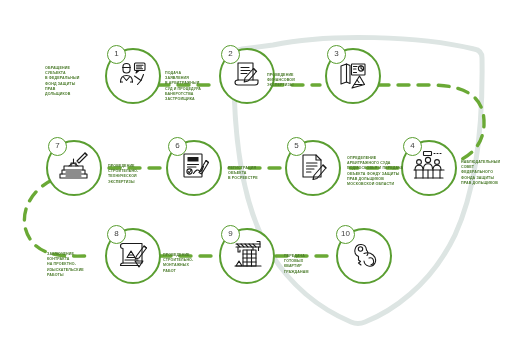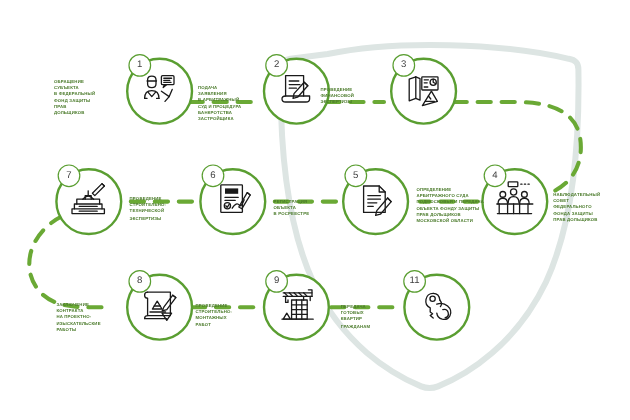--- a/index.html
+++ b/index.html
@@ -286,21 +286,21 @@
       </svg>
     </div>
     <div class="label r" style="left:-56px;top:25px;width:54px;">ПРОВЕДЕНИЕ
 СТРОИТЕЛЬНО-
 МОНТАЖНЫХ
 РАБОТ</div>
   </div>
 
   <div class="node" style="left:336px;top:228px;">
     <div class="ring" style="width:56px;height:56px;"></div>
-    <div class="badge" style="left:0px;top:-3px;">11</div>
+    <div class="badge" style="left:0px;top:-3px;">10</div>
     <div class="glyph" style="left:13px;top:13px;width:31px;height:31px;">
       <svg viewBox="0 0 31 31" width="31" height="31" fill="none" stroke="#1a1a1a" stroke-width="1.1" stroke-linejoin="round" stroke-linecap="round">
         <path d="M12 3.5 Q7 3.5 6 8.5 Q5 13.5 9.5 15.5 L9.5 19 L11.5 20.5 L9.5 22 L12 24"></path>
         <path d="M12 3.5 Q17 3.5 17.5 9"></path>
         <circle cx="11.5" cy="8" r="2.2"></circle>
         <path d="M15 12.5 Q20 10.5 24 14 Q28 17.5 26 22 Q24 26 19.5 25 Q15.5 24 15 20"></path>
         <path d="M17.5 9 Q20 12, 18 14.5"></path>
         <path d="M20 17 Q23.5 16, 24.5 19.5 Q25.3 23, 22 23.8"></path>
       </svg>
     </div>

